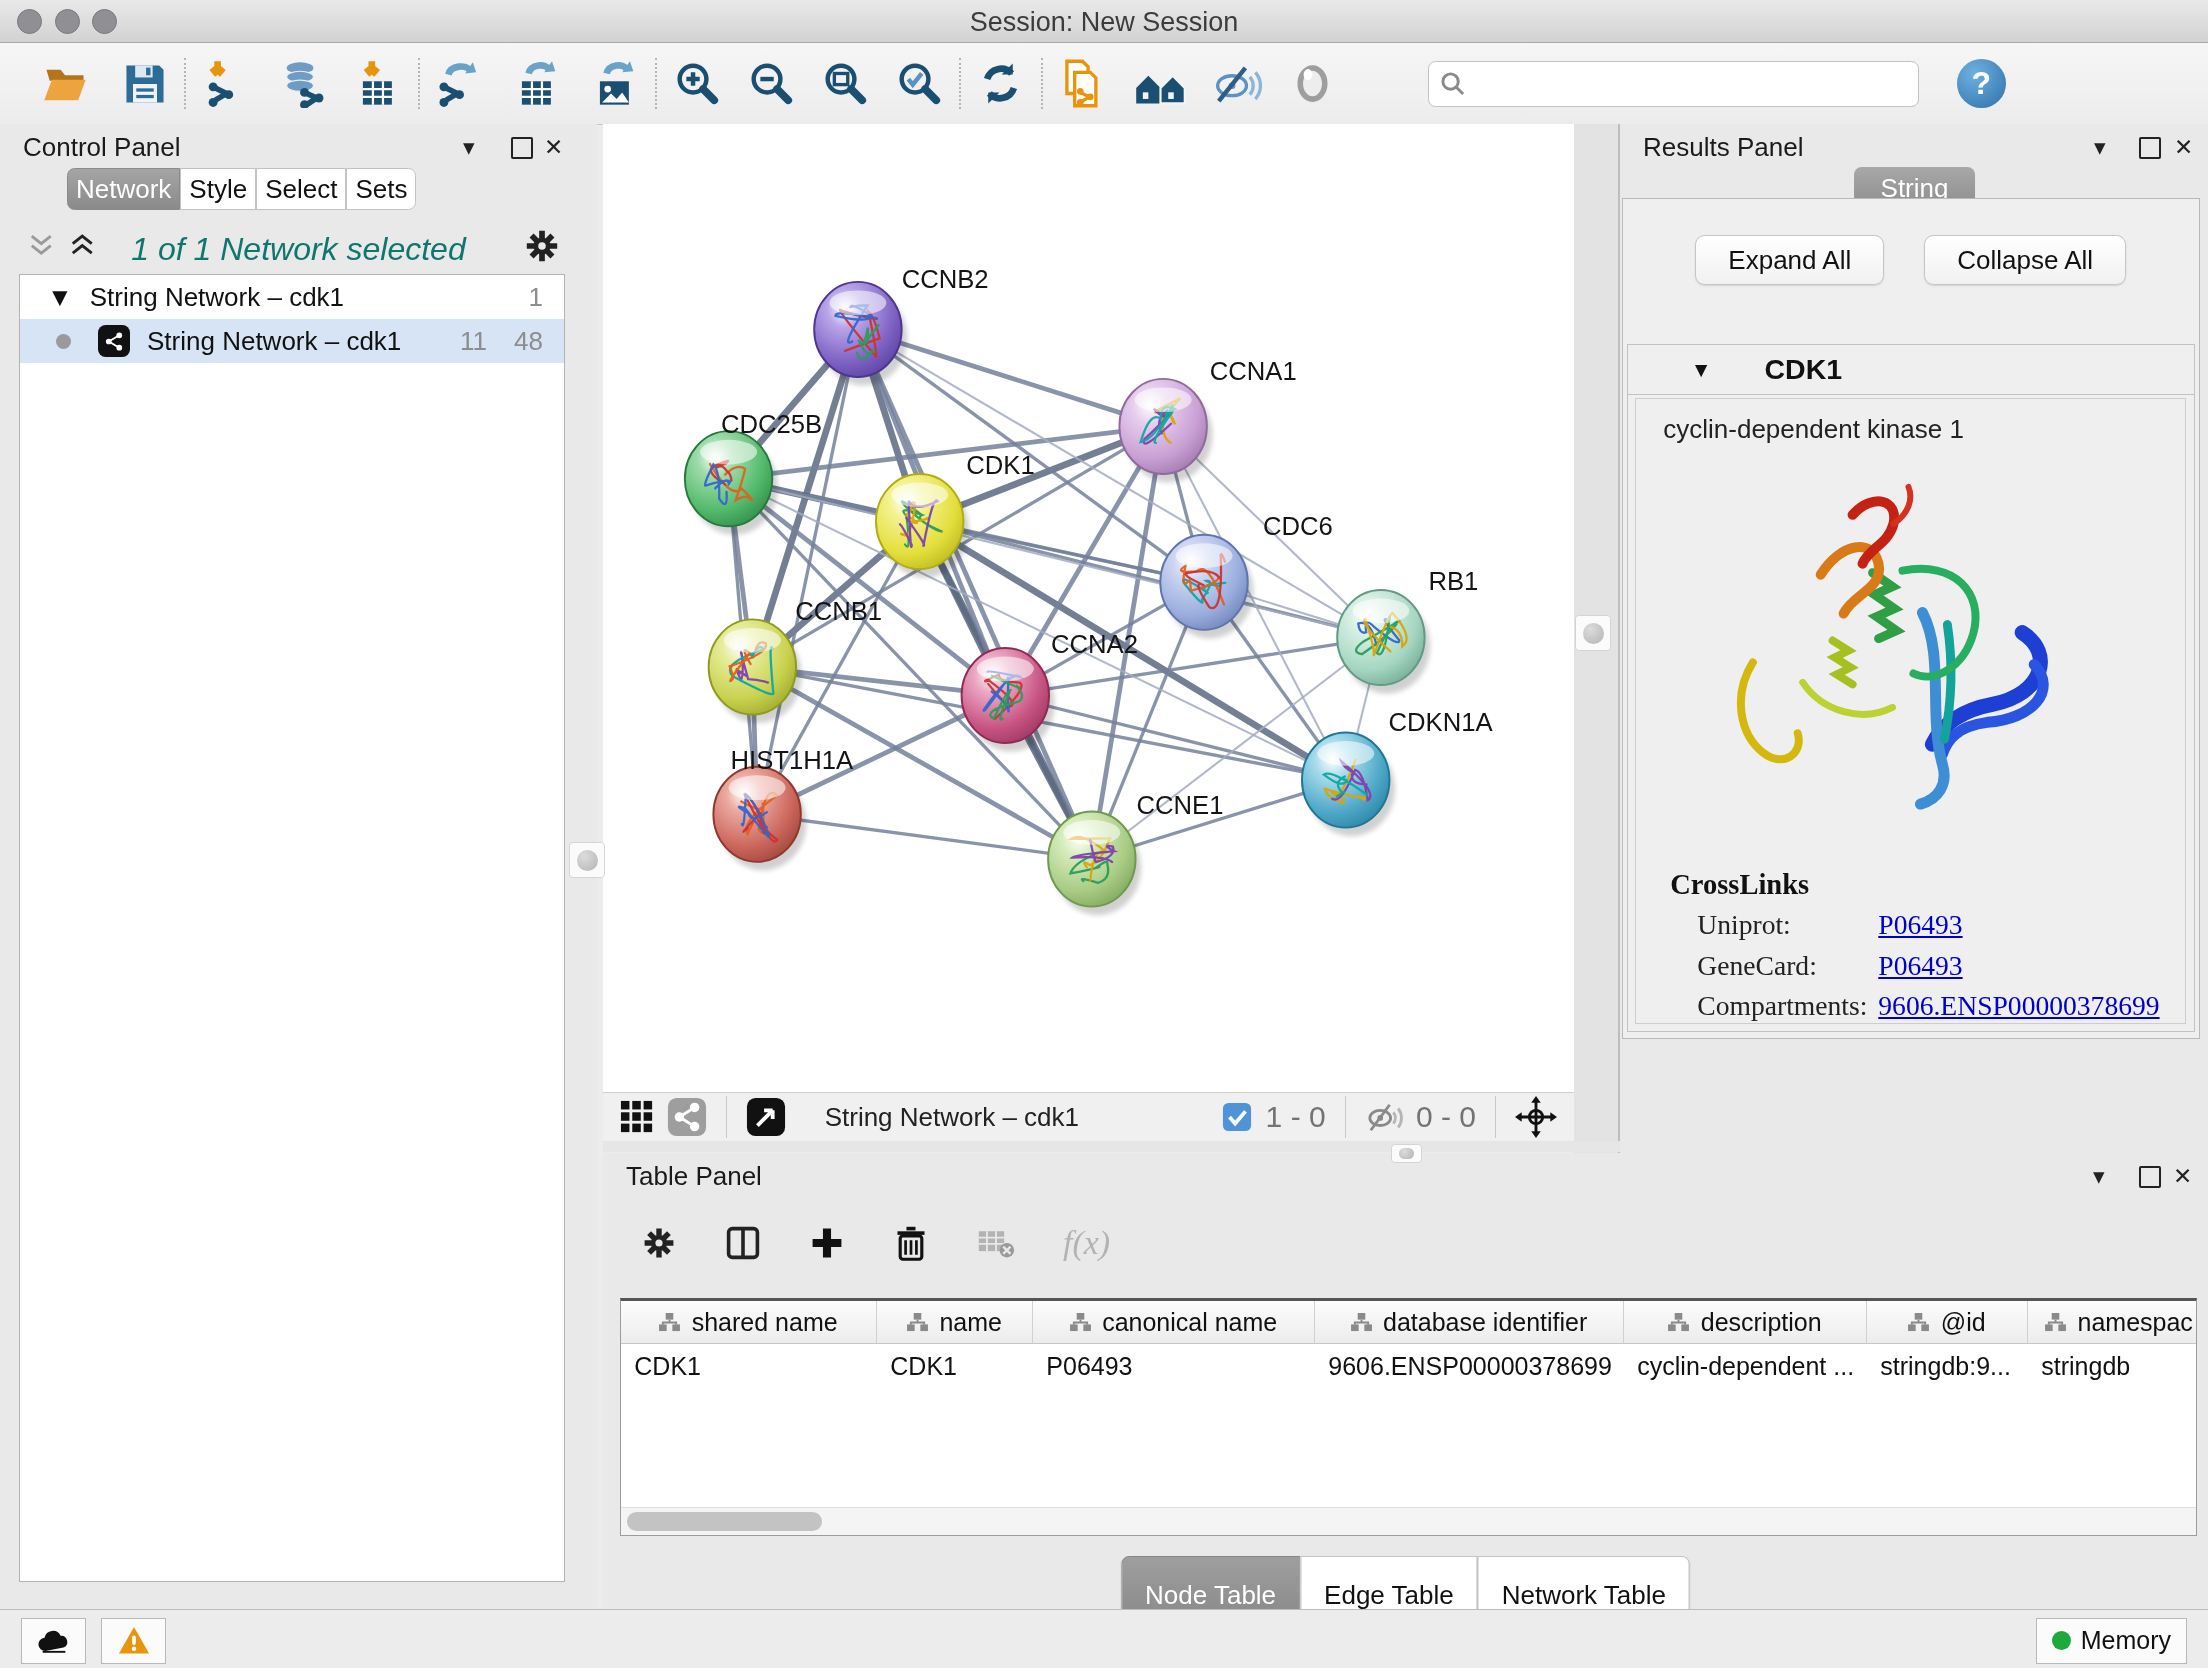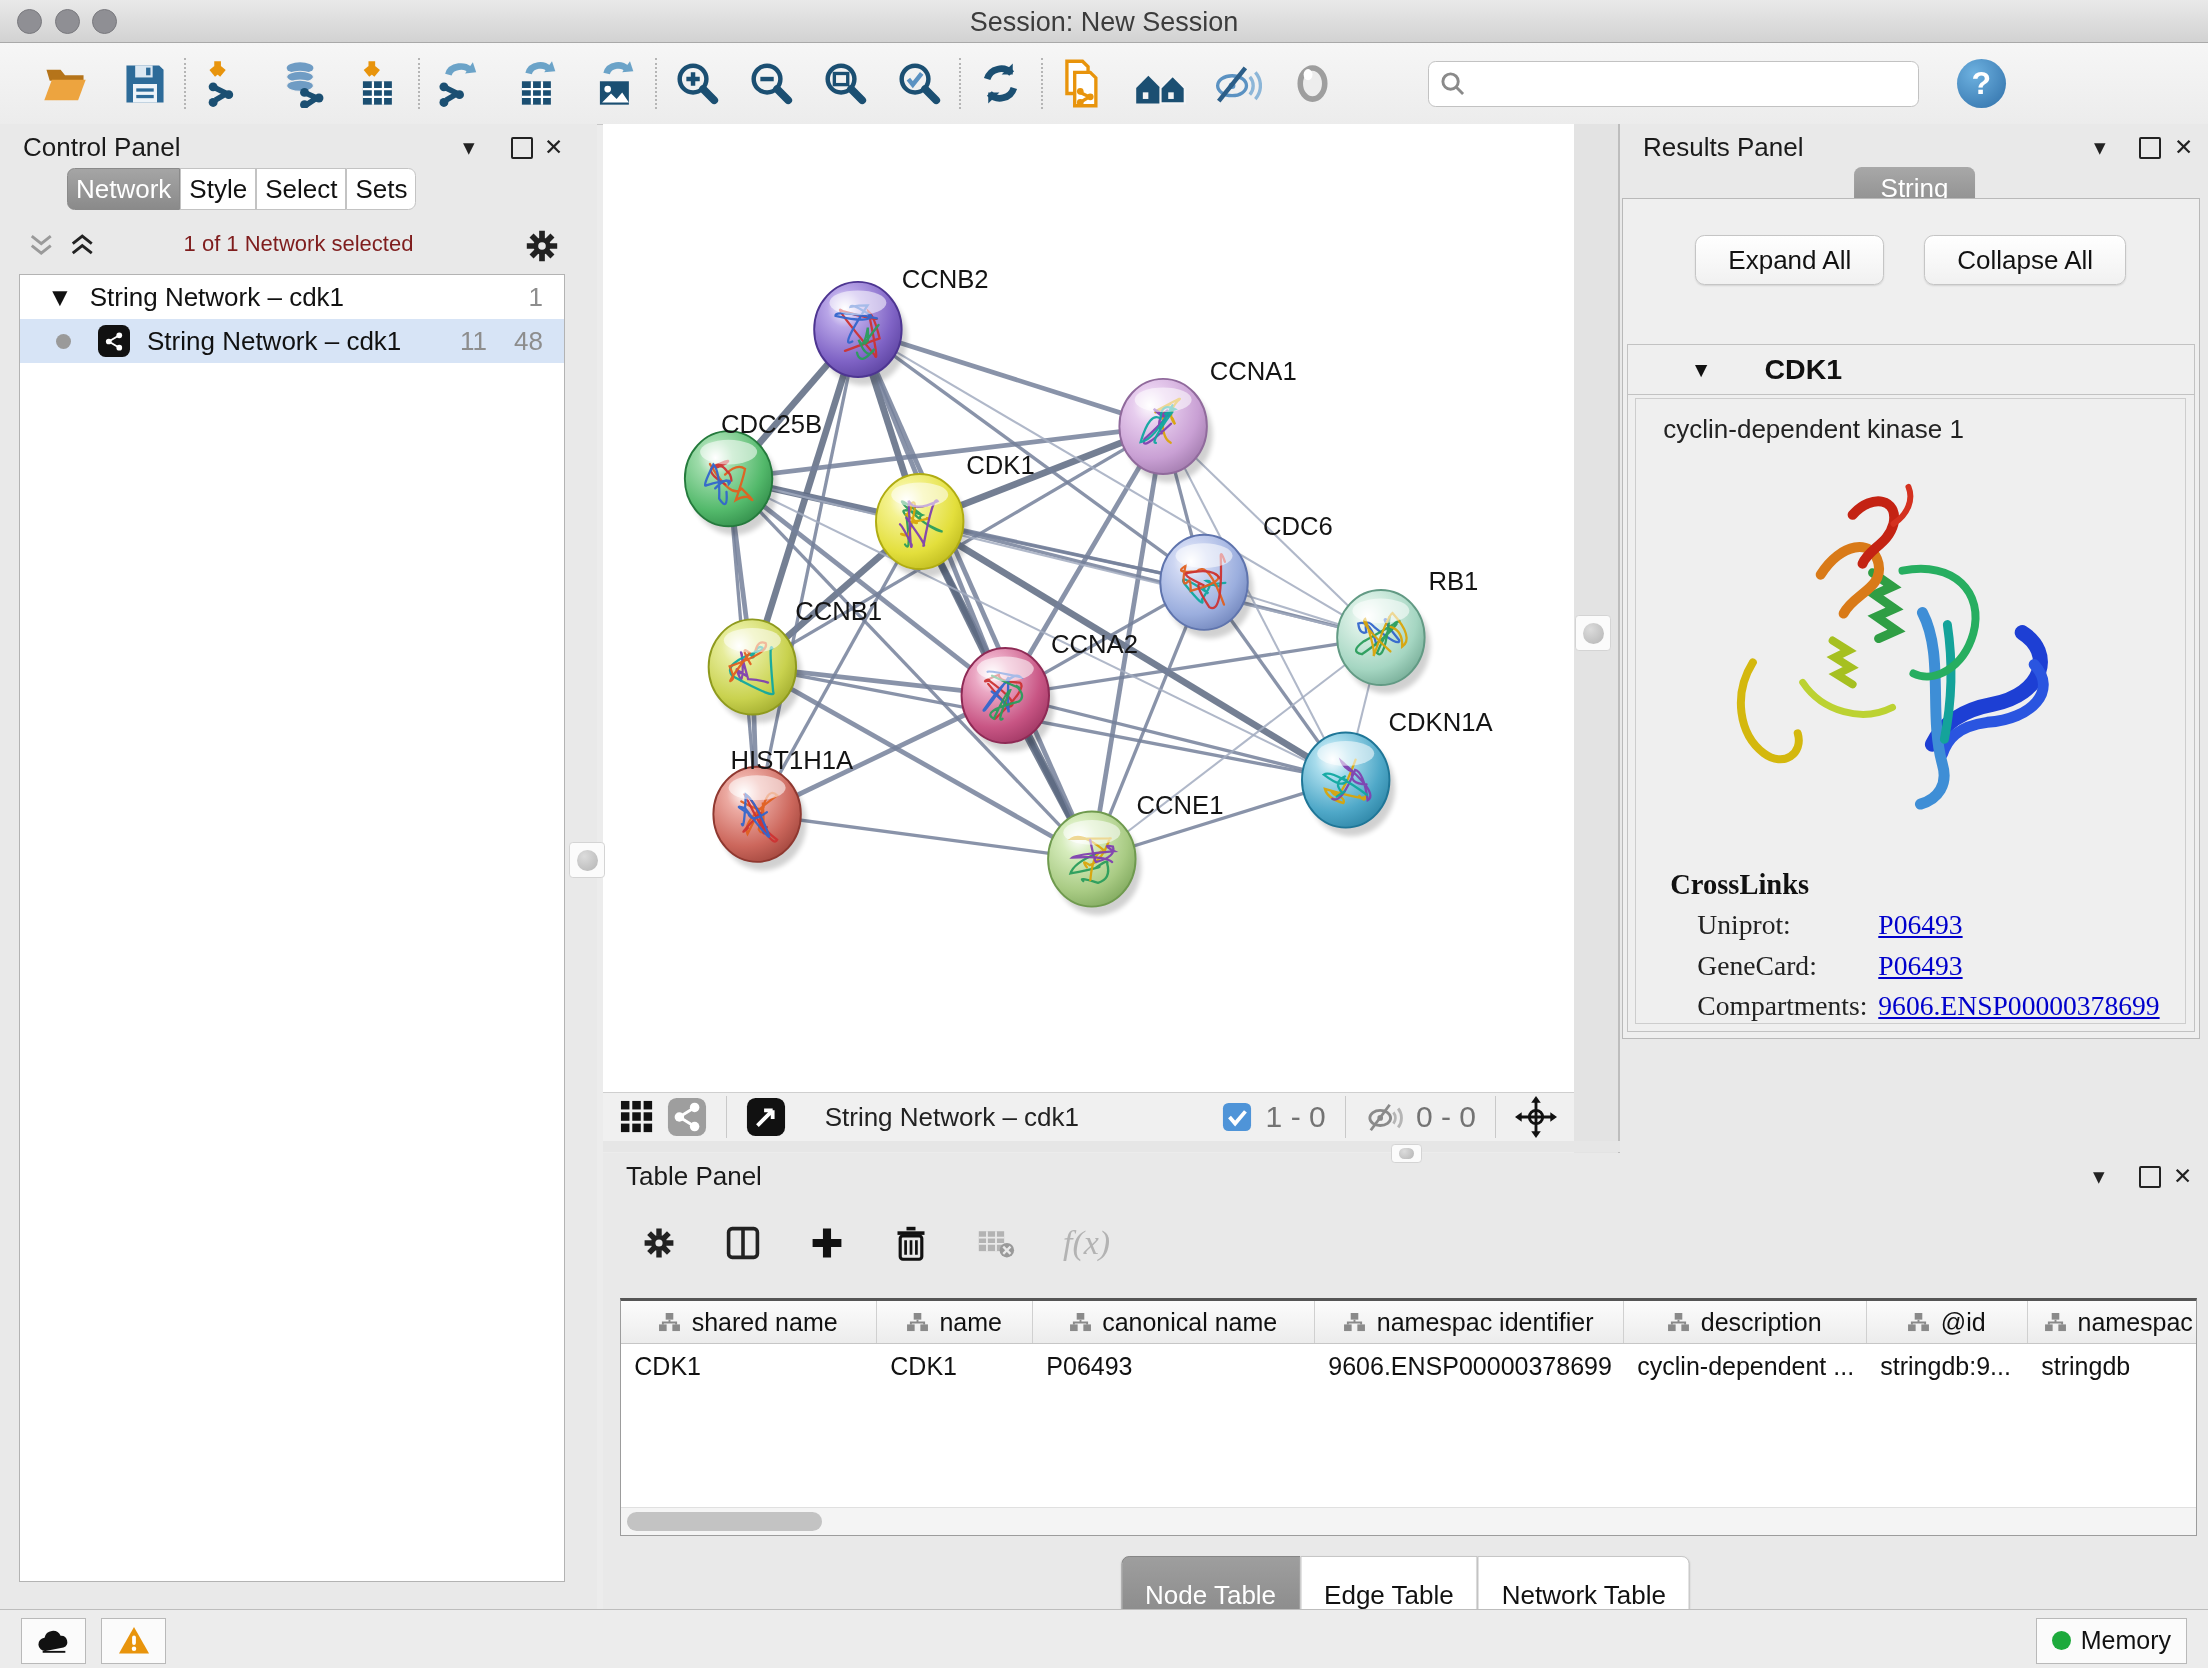--- a/index.html
+++ b/index.html
@@ -35,21 +35,21 @@
 
   
   .control-panel{left:0;top:124px;width:597px;height:1486px;background:#e9e9e9;}
   .seg{position:absolute;top:44px;left:67px;display:flex;}
   .seg .tab{height:40px;padding:0 8px;display:flex;align-items:center;justify-content:center;
     background:#fff;border:1px solid #c3c3c3;font-size:26px;color:#111;}
   .seg .tab:first-child{border-radius:7.6px 0 0 7.6px;}
   .seg .tab:last-child{border-radius:0 7.6px 7.6px 0;}
   .seg .tab.active{background:linear-gradient(#a5a5a5,#8a8a8a);color:#fff;border-color:#8a8a8a;}
   .cp-toolrow{position:absolute;top:99px;left:19px;right:19px;height:46px;}
-  .cp-status{position:absolute;width:100%;text-align:center;top:7.6px;font-size:22px;color:#7f1d1d;}
+  .cp-status{position:absolute;width:100%;text-align:center;top:7.6px;font-size:32px;color:#0f766e;font-style:italic;}
   .tree-box{position:absolute;left:19px;top:150px;width:544px;bottom:28.5px;background:#fff;border:1.9px solid #b3b3b3;}
   .trow{position:relative;height:44px;display:flex;align-items:center;font-size:26px;color:#111;}
   .trow.sel{background:#d7e4f6;}
   .tnum{color:#8d8d8d;}
   .share-badge{width:32px;height:32px;border-radius:7.6px;background:#111;display:flex;align-items:center;justify-content:center;}
 
   
   .canvas{left:603px;top:124px;width:971px;height:968px;background:#fff;}
   .v-strip{left:1574px;top:124px;width:44px;height:1029px;background:#e3e3e3;border-right:2.9px solid #bdbdbd;}
   .net-footer{left:603px;top:1092px;width:971px;height:49px;background:#f0f0f0;
@@ -775,21 +775,21 @@
             </svg>
             <span>canonical name</span>
           </div>
           <div class="th" style="width: 309px;">
             <svg width="21" height="19" viewBox="0 0 22 20">
               <rect x="7" y="0" width="8" height="7" fill="#8a8a8a"></rect>
               <rect x="0" y="12" width="8" height="7" fill="#8a8a8a"></rect>
               <rect x="14" y="12" width="8" height="7" fill="#8a8a8a"></rect>
               <path d="M11 7v3M4 12v-2h14v2" stroke="#8a8a8a" stroke-width="2" fill="none"></path>
             </svg>
-            <span>namespac identifier</span>
+            <span>database identifier</span>
           </div>
           <div class="th" style="width: 243px;">
             <svg width="21" height="19" viewBox="0 0 22 20">
               <rect x="7" y="0" width="8" height="7" fill="#8a8a8a"></rect>
               <rect x="0" y="12" width="8" height="7" fill="#8a8a8a"></rect>
               <rect x="14" y="12" width="8" height="7" fill="#8a8a8a"></rect>
               <path d="M11 7v3M4 12v-2h14v2" stroke="#8a8a8a" stroke-width="2" fill="none"></path>
             </svg>
             <span>description</span>
           </div>

